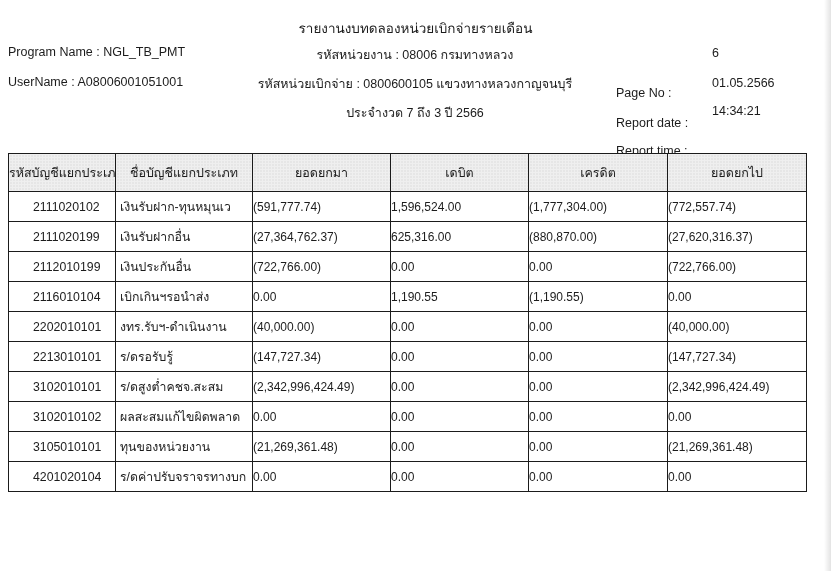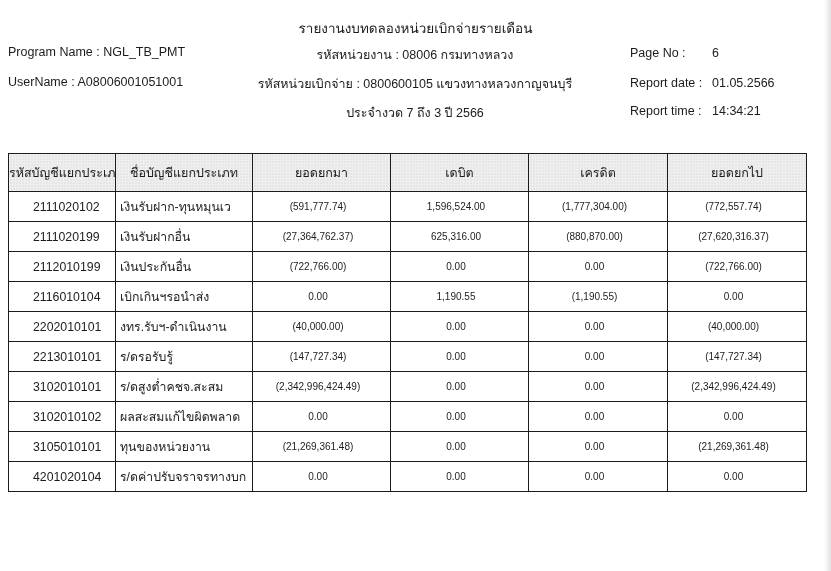--- a/index.html
+++ b/index.html
@@ -16,21 +16,21 @@
     position:absolute; top:17px; left:0; width:100%;
     text-align:center; font-size:13.5px;
   }
   .meta-line { position:absolute; font-size:12.5px; white-space:nowrap; }
   .meta-left-1  { left:8px;  top:45px; }
   .meta-left-2  { left:8px;  top:75px; }
   .meta-center  { left:190px; width:450px; text-align:center; }
   .meta-center-1 { top:45px; }
   .meta-center-2 { top:74px; }
   .meta-center-3 { top:103px; }
-  .meta-right-label { left:630px; }
+  .meta-right-label { left:616px;margin-top:40px; }
   .meta-right-value { left:712px; }
   .row-1 { top:46px; } .row-2 { top:76px; } .row-3 { top:104px;text-align:center; }
 
   table.report-table {
     position:absolute; left:8px; top:153px;
     width:798px;
     border-collapse:collapse; table-layout:fixed;
   }
   .report-table th, .report-table td {
     border:1.5px solid #1b1b1b;
@@ -41,21 +41,21 @@
   .report-table tbody tr { height:30px; }
   .report-table th {
     font-size:12.5px; text-align:center; vertical-align:middle;
     background-color:#efefef;
     background-image:radial-gradient(#c9c9c9 0.8px, transparent 0.9px);
     background-size:3px 3px;
   }
   .report-table td { font-size:12.3px; vertical-align:middle; }
   td.cell-code { text-align:left; padding-left:24px;margin-top:16px; }
   td.cell-name { text-align:left; padding-left:4px; }
-  td.cell-num  { text-align:center; padding-right:7px; font-size:10px; }
+  td.cell-num  { text-align:left; padding-right:7px; font-size:12px; }
   .scan-edge {
     position:absolute; top:0; right:0; width:7px; height:100%;
     background:linear-gradient(to right, rgba(255,255,255,0), rgba(175,175,175,0.35));
   }
 </style>
 </head>
 <body>
 
 <div class="page">
 

